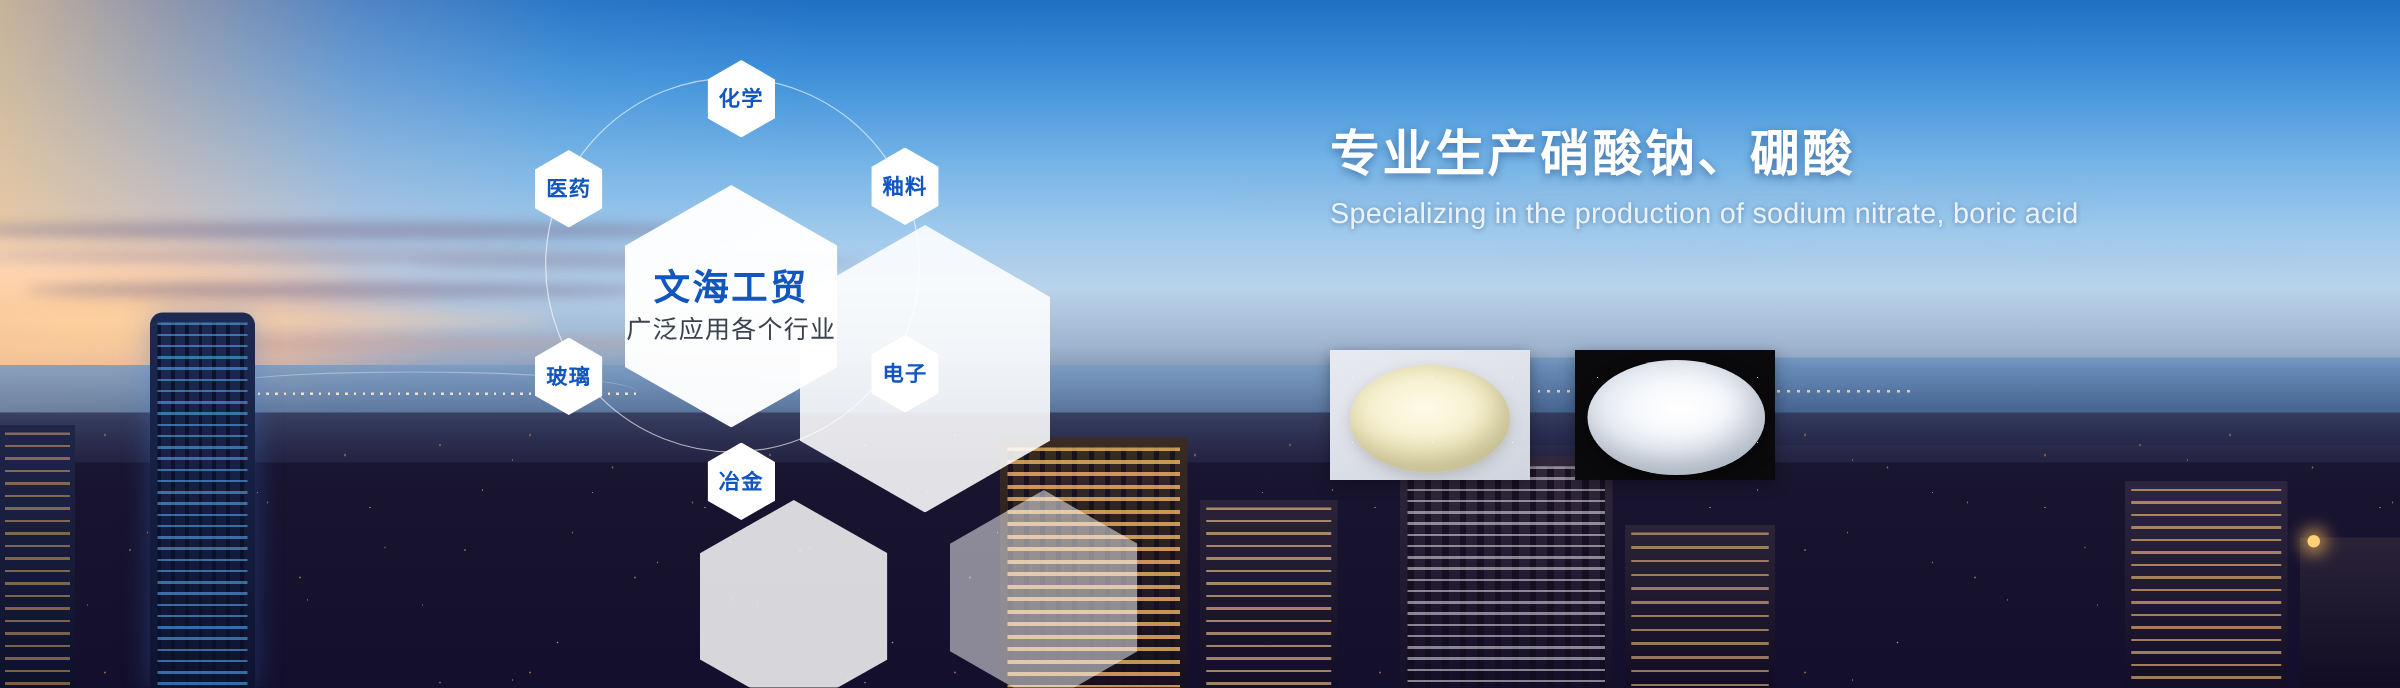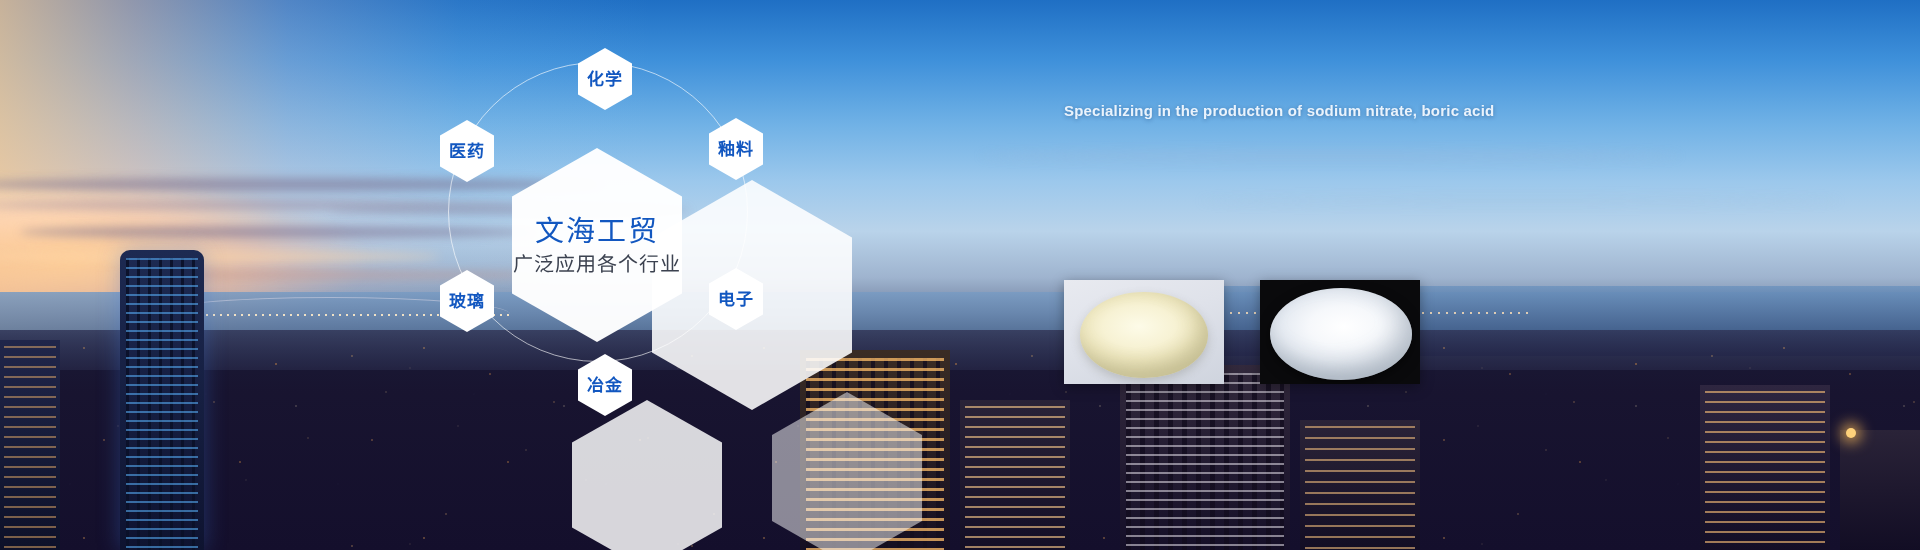--- a/index.html
+++ b/index.html
@@ -163,21 +163,21 @@
   .t-e{ left:1700px; bottom:0; width:130px; height:165px;
         background:linear-gradient(180deg,#2e2640,#130e26); }
   .t-e::before{ content:""; position:absolute; inset:6px 5px 0 5px;
         background:repeating-linear-gradient(180deg, rgba(255,195,120,.6) 0 2px, transparent 2px 10px); }
   .t-f{ left:1840px; bottom:0; width:80px; height:120px;
         background:linear-gradient(180deg,#2a2338,#120d24); }
   .beacon{ position:absolute; left:1846px; bottom:112px; width:10px; height:10px;
         border-radius:50%; background:#ffd27a; box-shadow:0 0 14px 5px rgba(255,190,90,.75); }
 
   
-  .hex-stage{ position:absolute; left:12px; top:0; width:860px; height:440px; }
+  .hex-stage{ position:absolute; left:0; top:0; width:860px; height:440px; }
 
   .ring{
     position:absolute; left:436px; top:62px;
     width:300px; height:300px;
     border:1.5px solid rgba(255,255,255,.62);
     border-radius:50%;
   }
 
   .hex{
     position:absolute;
@@ -201,21 +201,21 @@
 
   .hex-center{
     position:absolute; left:500px; top:148px;
     width:170px; height:194px;
     background:rgba(255,255,255,.97);
     clip-path:polygon(50% 0%,100% 25%,100% 75%,50% 100%,0% 75%,0% 25%);
     display:flex; flex-direction:column; align-items:center; justify-content:center;
     gap:8px;
   }
   .hex-center-title{
-    color:#1257c0; font-size:29px; font-weight:normal; letter-spacing:2px; line-height:1;
+    color:#1257c0; font-size:29px; font-weight:bold; letter-spacing:2px; line-height:1;
   }
   .hex-center-sub{
     color:#3c4250; font-size:20px; letter-spacing:1px; line-height:1;
   }
   
   .hex-ghost{
     position:absolute;
     background:rgba(255,255,255,.92);
     clip-path:polygon(50% 0%,100% 25%,100% 75%,50% 100%,0% 75%,0% 25%);
   }
@@ -224,23 +224,23 @@
   .ghost-c{ left:760px; top:392px; width:150px; height:172px; opacity:.55; }
 
   
   .copy{ position:absolute; left:1064px; top:102px; width:820px; }
   .headline{
     color:#ffffff; font-size:40px; font-weight:bold; letter-spacing:2px;
     line-height:1.1; white-space:nowrap;
     text-shadow:0 2px 7px rgba(10,40,90,.45);
   }
   .subline{
-    color:#eaf3fc; font-size:15px; letter-spacing:.2px; white-space:nowrap;
+    margin-top:11px;
+    color:#eaf3fc; font-size:23px; letter-spacing:.2px; white-space:nowrap;
     text-shadow:0 1px 4px rgba(10,40,90,.4);
-    font-weight:bold;
   }
   .tagline{
     margin-top:22px;
     color:#f1f7fd; font-size:21px; font-style:italic; letter-spacing:4px;
     font-family:"Liberation Serif","DejaVu Serif",serif;
     white-space:nowrap;
     text-shadow:0 1px 5px rgba(10,40,90,.4);
   }
 
   
@@ -339,20 +339,21 @@
       <span>医药</span>
     </div>
 
     <div class="hex-center">
       <div class="hex-center-title">文海工贸</div>
       <div class="hex-center-sub">广泛应用各个行业</div>
     </div>
   </div>
 
   <div class="copy">
+    <div class="headline">专业生产硝酸钠、硼酸</div>
     <div class="subline">Specializing in the production of sodium nitrate, boric acid</div>
   </div>
 
   <div class="photos">
     <div class="photo photo-a">
       <div class="pile pile-a"></div>
       <div class="speck"></div>
     </div>
     <div class="photo photo-b">
       <div class="pile pile-b"></div>

